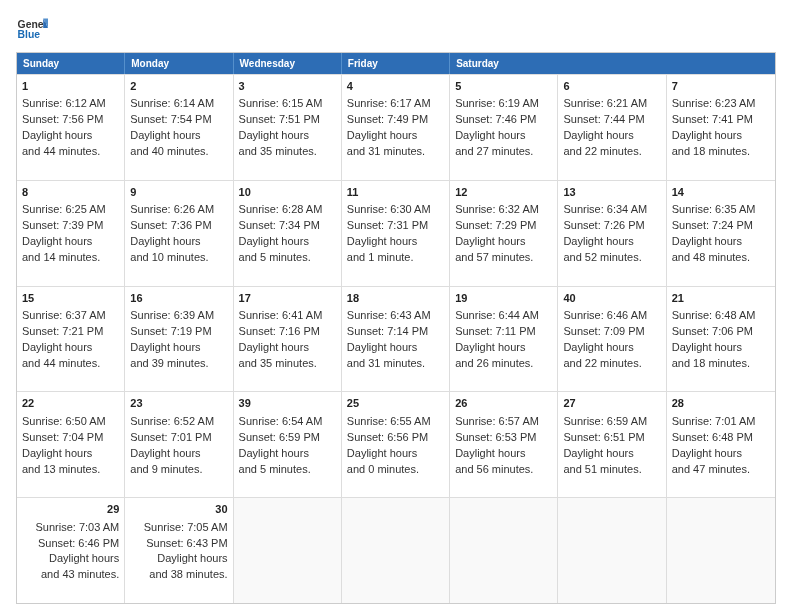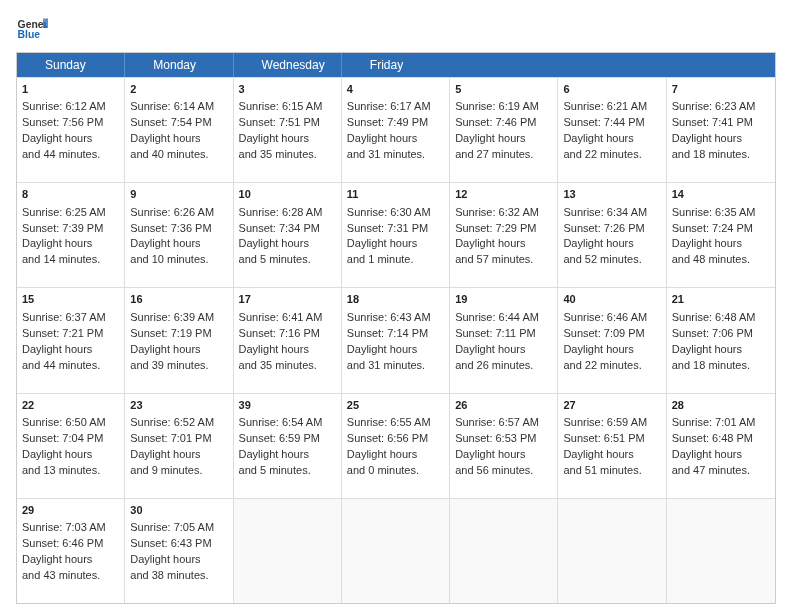--- a/index.html
+++ b/index.html
@@ -52,26 +52,25 @@
       flex-direction: column;
       border: 1px solid #ccc;
     }
     .cal-header {
       display: grid;
       grid-template-columns: repeat(7, 1fr);
       background: #2d6db5;
     }
     .cal-header-cell {
       color: #fff;
-      font-size: 12px;
-      font-weight: normal;
+      font-size: 10px;
+      font-weight: bold;
       padding: 5px 6px;
       text-align: left;
       border-right: 1px solid #5590cc;
-      margin-left: 22px;
     }
     .cal-header-cell:last-child {
       border-right: none;
     }
     .cal-body {
       display: flex;
       flex-direction: column;
       flex: 1;
     }
     .cal-row {
@@ -102,20 +101,21 @@
       display: block;
       margin-bottom: 2px;
     }
     .cal-cell .sun-info {
       color: #333;
       font-size: 11px;
       line-height: 1.45;
     }
     .last-row .cal-cell {
       border-bottom: none;
+      text-align: right;
     }
   </style>
 </head>
 <body>
 
 <div class="page">
   <div class="header">
     <div class="logo">
       <svg class="logo-icon" viewBox="0 0 40 40">
         <text x="2" y="20" font-size="13" font-weight="bold" fill="#333" font-family="Arial">General</text>
@@ -129,20 +129,21 @@
       <div class="location"></div>
     </div>
   </div>
 
   <div class="calendar">
     <div class="cal-header">
       <div class="cal-header-cell">Sunday</div>
       <div class="cal-header-cell">Monday</div>
       <div class="cal-header-cell">Wednesday</div>
       <div class="cal-header-cell">Friday</div>
+      <div class="cal-header-cell">Saturday</div>
     </div>
     <div class="cal-body" id="cal-body">
     <div class="cal-row">
           <div class="cal-cell"><span class="day-num">1</span><span class="sun-info">Sunrise: 6:12 AM<br>Sunset: 7:56 PM<br>Daylight hours<br>and 44 minutes.</span></div>
           <div class="cal-cell"><span class="day-num">2</span><span class="sun-info">Sunrise: 6:14 AM<br>Sunset: 7:54 PM<br>Daylight hours<br>and 40 minutes.</span></div>
           <div class="cal-cell"><span class="day-num">3</span><span class="sun-info">Sunrise: 6:15 AM<br>Sunset: 7:51 PM<br>Daylight hours<br>and 35 minutes.</span></div>
           <div class="cal-cell"><span class="day-num">4</span><span class="sun-info">Sunrise: 6:17 AM<br>Sunset: 7:49 PM<br>Daylight hours<br>and 31 minutes.</span></div>
           <div class="cal-cell"><span class="day-num">5</span><span class="sun-info">Sunrise: 6:19 AM<br>Sunset: 7:46 PM<br>Daylight hours<br>and 27 minutes.</span></div>
           <div class="cal-cell"><span class="day-num">6</span><span class="sun-info">Sunrise: 6:21 AM<br>Sunset: 7:44 PM<br>Daylight hours<br>and 22 minutes.</span></div>
           <div class="cal-cell"><span class="day-num">7</span><span class="sun-info">Sunrise: 6:23 AM<br>Sunset: 7:41 PM<br>Daylight hours<br>and 18 minutes.</span></div>

